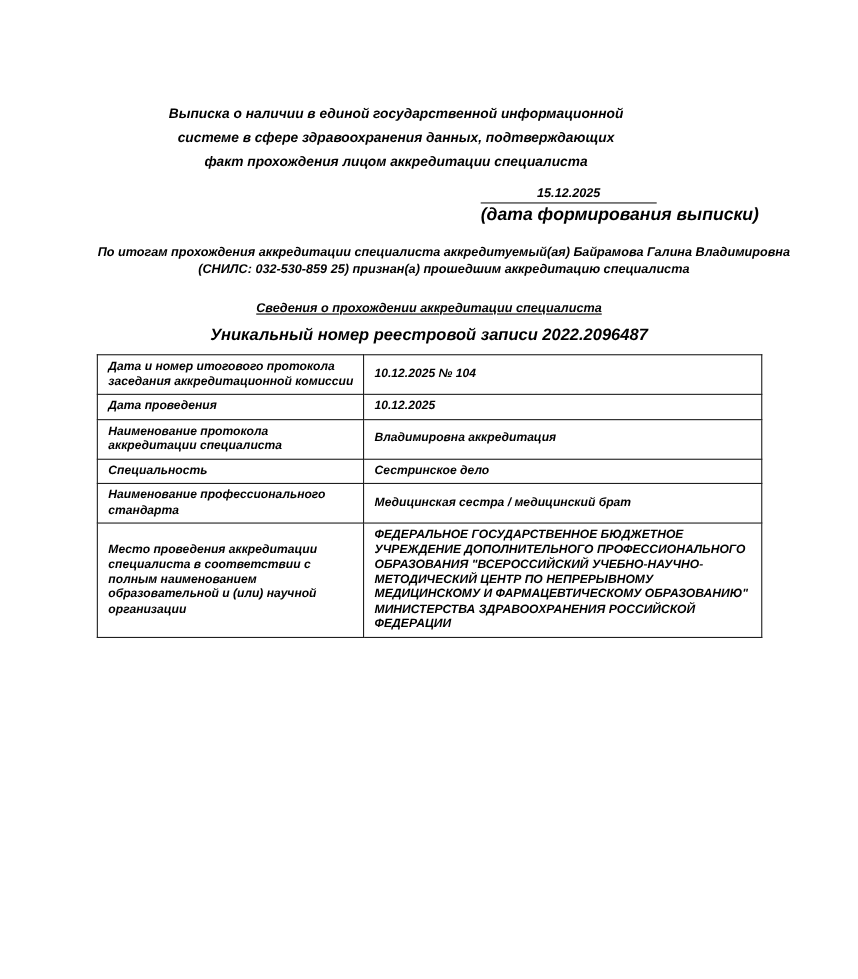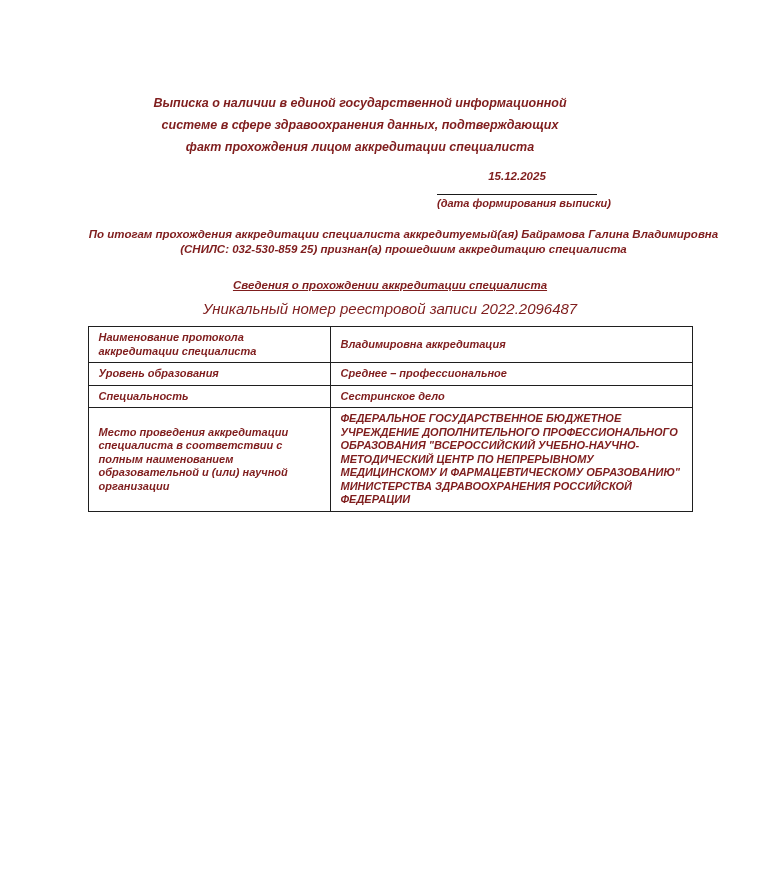--- a/index.html
+++ b/index.html
@@ -6,21 +6,21 @@
   html, body {
     width: 780px;
     background: #ffffff;
     font-family: "Liberation Sans", "DejaVu Sans", sans-serif;
   }
   .page {
     position: relative;
     width: 780px;
     height: 651px;
     background: #ffffff;
-    color: #7f1d1d;
+    color: #000000;
     overflow: hidden;
   }
   .doc-title {
     margin: 92px 0 0 150px;
     max-width: 420px;
     text-align: center;
     font-size: 12.5px;
     line-height: 22px;
     font-weight: bold;
     font-style: italic;
@@ -28,26 +28,26 @@
   .date-block {
     margin: 12px 0 0 437px;
     width: 160px;
     text-align: center;
   }
   .date-value {
     display: block;
     font-size: 11.5px;
     font-weight: bold;
     font-style: italic;
-    padding-bottom: 12px;
+    padding-bottom: 2px;
     border-bottom: 1.5px solid #1a1a1a;
   }
   .date-caption {
     display: block;
-    font-size: 11px;
+    font-size: 16px;
     font-weight: bold;
     font-style: italic;
     white-space: nowrap;
     margin-top: 2px;
   }
   .summary {
     margin: 18px 43px 0 70px;
     text-align: center;
     font-size: 11.5px;
     line-height: 15px;
@@ -59,21 +59,21 @@
     text-align: center;
     font-size: 11.5px;
     font-weight: bold;
     font-style: italic;
     text-decoration: underline;
   }
   .registry-title {
     margin-top: 9px;
     text-align: center;
     font-size: 15px;
-    font-weight: normal;
+    font-weight: bold;
     font-style: italic;
   }
   table.acc-table {
     width: 604px;
     margin: 9px auto 0 auto;
     border-collapse: collapse;
     table-layout: fixed;
   }
   table.acc-table td {
     border: 1.5px solid #1f1f1f;
@@ -102,30 +102,38 @@
 
   <div class="summary">По итогам прохождения аккредитации специалиста аккредитуемый(ая) Байрамова Галина Владимировна (СНИЛС: 032-530-859 25) признан(а) прошедшим аккредитацию специалиста</div>
 
   <div class="section-title">Сведения о прохождении аккредитации специалиста</div>
 
   <div class="registry-title">Уникальный номер реестровой записи 2022.2096487</div>
 
   <table class="acc-table">
     <tbody>
       <tr>
+        <td class="label-cell">Дата и номер итогового протокола заседания аккредитационной комиссии</td>
+        <td class="value-cell">10.12.2025 № 104</td>
+      </tr>
+      <tr>
+        <td class="label-cell">Дата проведения</td>
+        <td class="value-cell">10.12.2025</td>
+      </tr>
+      <tr>
         <td class="label-cell">Наименование протокола аккредитации специалиста</td>
         <td class="value-cell">Владимировна аккредитация</td>
       </tr>
       <tr>
-        <td class="label-cell">Уровень образования</td>
-        <td class="value-cell">Среднее – профессиональное</td>
+        <td class="label-cell">Специальность</td>
+        <td class="value-cell">Сестринское дело</td>
       </tr>
       <tr>
-        <td class="label-cell">Специальность</td>
-        <td class="value-cell">Сестринское дело</td>
+        <td class="label-cell">Наименование профессионального стандарта</td>
+        <td class="value-cell">Медицинская сестра / медицинский брат</td>
       </tr>
       <tr>
         <td class="label-cell">Место проведения аккредитации специалиста в соответствии с полным наименованием образовательной и (или) научной организации</td>
         <td class="value-cell">ФЕДЕРАЛЬНОЕ ГОСУДАРСТВЕННОЕ БЮДЖЕТНОЕ УЧРЕЖДЕНИЕ ДОПОЛНИТЕЛЬНОГО ПРОФЕССИОНАЛЬНОГО ОБРАЗОВАНИЯ "ВСЕРОССИЙСКИЙ УЧЕБНО-НАУЧНО-МЕТОДИЧЕСКИЙ ЦЕНТР ПО НЕПРЕРЫВНОМУ МЕДИЦИНСКОМУ И ФАРМАЦЕВТИЧЕСКОМУ ОБРАЗОВАНИЮ" МИНИСТЕРСТВА ЗДРАВООХРАНЕНИЯ РОССИЙСКОЙ ФЕДЕРАЦИИ</td>
       </tr>
     </tbody>
   </table>
 
 </div>
 

